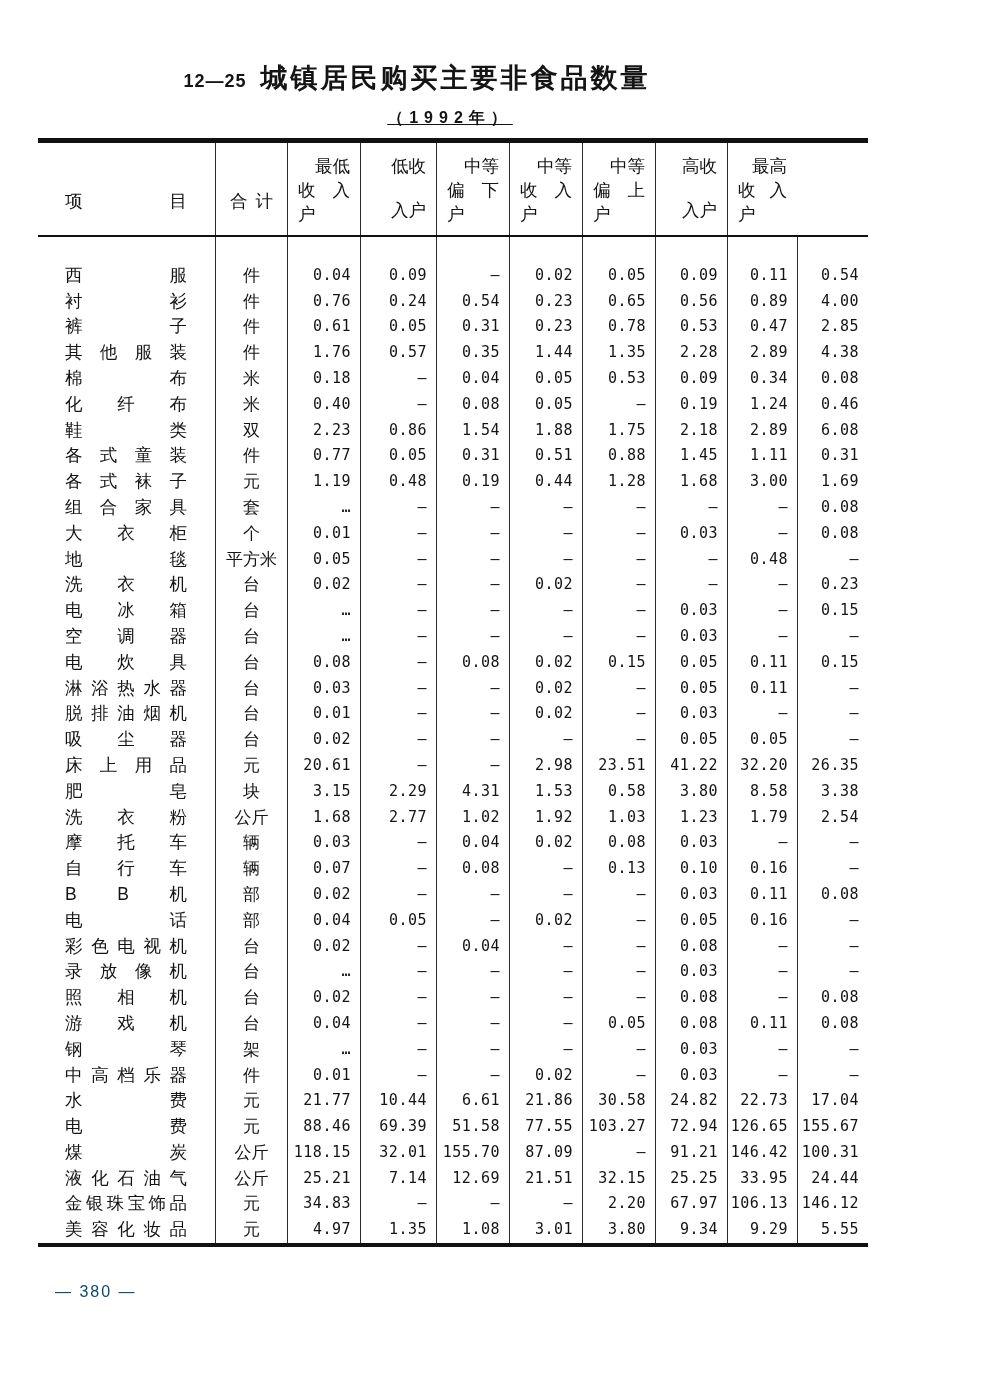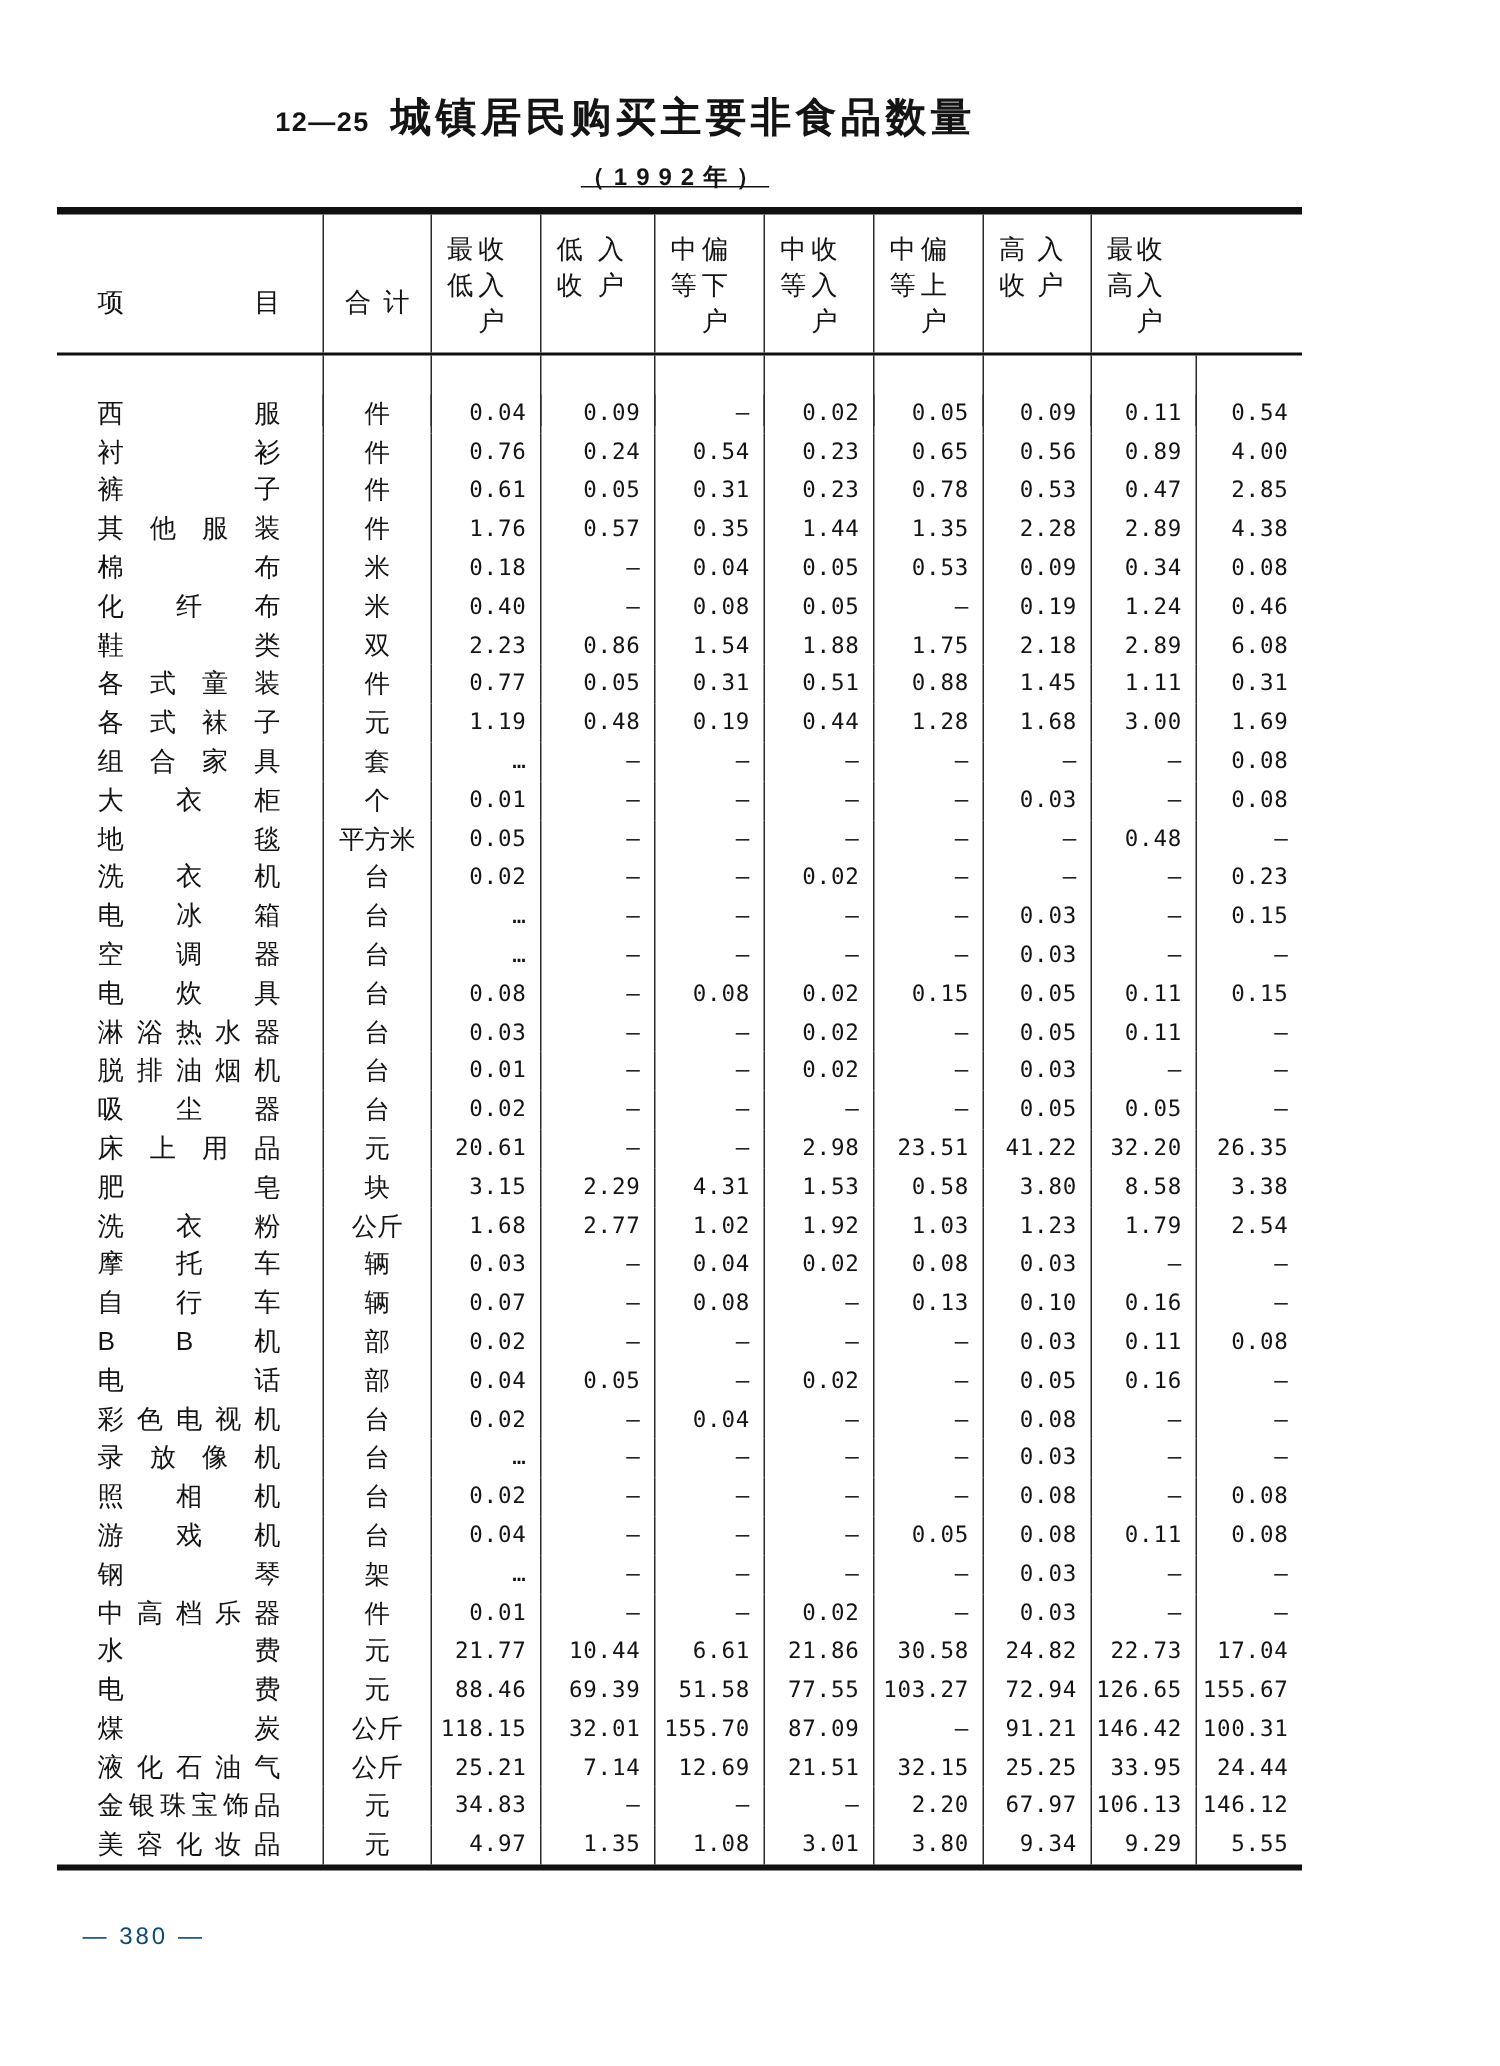--- a/index.html
+++ b/index.html
@@ -32,22 +32,22 @@
   .cell + .cell{border-left:1px solid #2a2a2a;}
   
   .thead{border-bottom:2px solid #111;}
   .thead .cell{height:92px;}
   .hsingle{display:flex;align-items:center;font-size:17.5px;}
   .hsingle .hjust{width:100%;margin-top:24px;}
   .item-h .hjust{padding:0 28px 0 27px;}
   .unit-h .hjust{padding:0 15px;}
   .total-h .hjust{padding:0 14px;}
   .hgroup{
-    display:flex;flex-direction:row;justify-content:space-between;
-    padding:11px 10px 13px 10px;font-size:17.5px;
+    display:flex;flex-direction:column;justify-content:space-between;
+    padding:11px 10px 13px 10px;font-size:17.5px;align-items:flex-end;
   }
   .hjust,.hgroup span{
     display:block;text-align:justify;text-align-last:justify;text-justify:inter-character;
   }
   
   .tbody .trow{height:25.8px;line-height:25.8px;}
   .cell.item{font-size:17.5px;padding:0 28px 0 27px;
     text-align:justify;text-align-last:justify;text-justify:inter-character;}
   .cell.item.sec{font-weight:bold;padding:0 2px 0 3px;
     text-align:center;text-align-last:left;letter-spacing:0.5px;margin-top:47px;}

